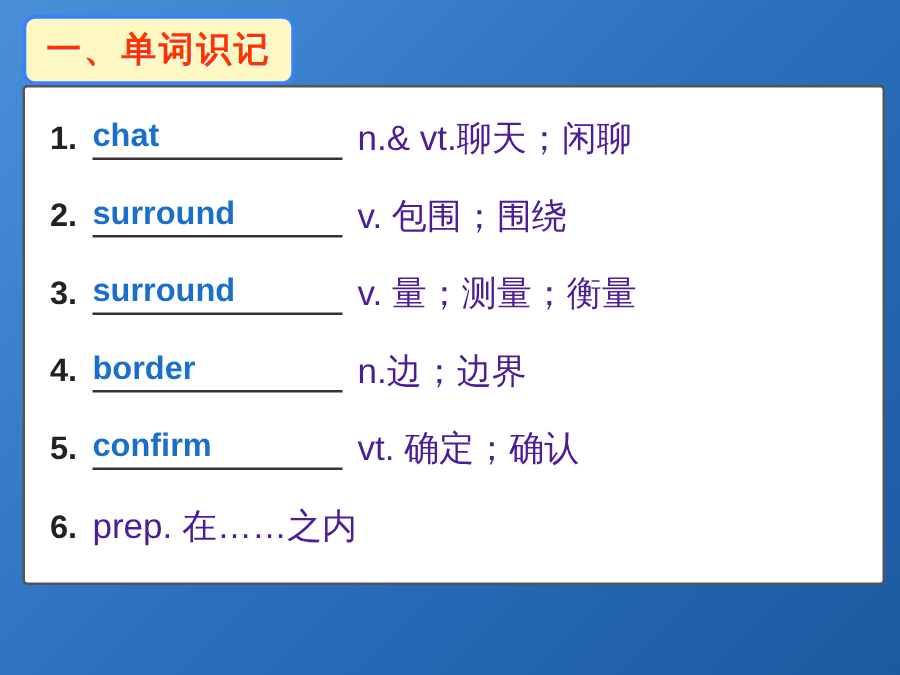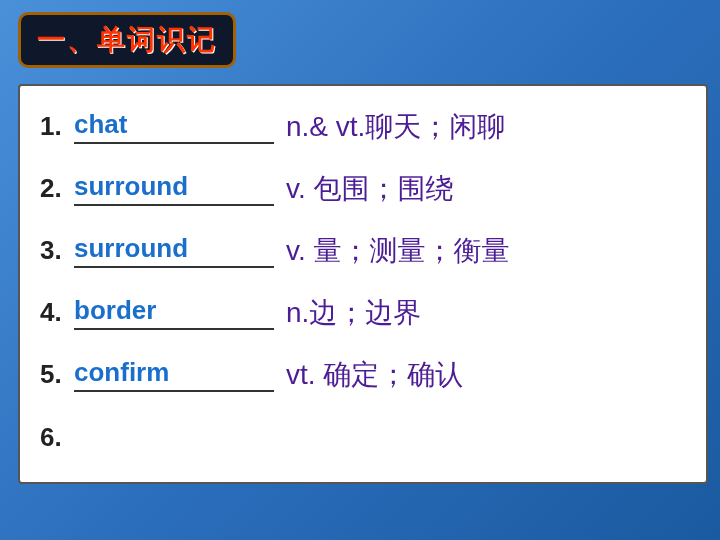--- a/index.html
+++ b/index.html
@@ -14,25 +14,24 @@
       background: linear-gradient(135deg, #4a90d9 0%, #2c6fbd 50%, #1a5aa0 100%);
       font-family: "Microsoft YaHei", "SimHei", "PingFang SC", sans-serif;
       overflow: hidden;
       display: flex;
       flex-direction: column;
       align-items: flex-start;
       padding: 12px 18px;
     }
 
     .title-box {
-      background: #0f172a;
-      border: 3px solid #a16207;
+      background: #fef9c3;
+      border: 3px solid #3b82f6;
       border-radius: 10px;
       padding: 6px 16px;
-      margin-bottom: 16px;
       display: inline-block;
     }
 
     .title-text {
       font-size: 28px;
       font-weight: bold;
       color: #ff3300;
       letter-spacing: 2px;
       text-shadow: 1px 1px 0 #fff;
     }
@@ -127,14 +126,15 @@
     </div>
     <div class="vocab-row">
       <span class="num">5.</span>
       <span class="blank-word">
         <span class="word">confirm</span>
       </span>
       <span class="definition">vt. 确定；确认</span>
     </div>
     <div class="vocab-row">
       <span class="num">6.</span>
+      <span class="definition">prep. 在……之内</span>
     </div>
   </div>
 
 </body></html>

